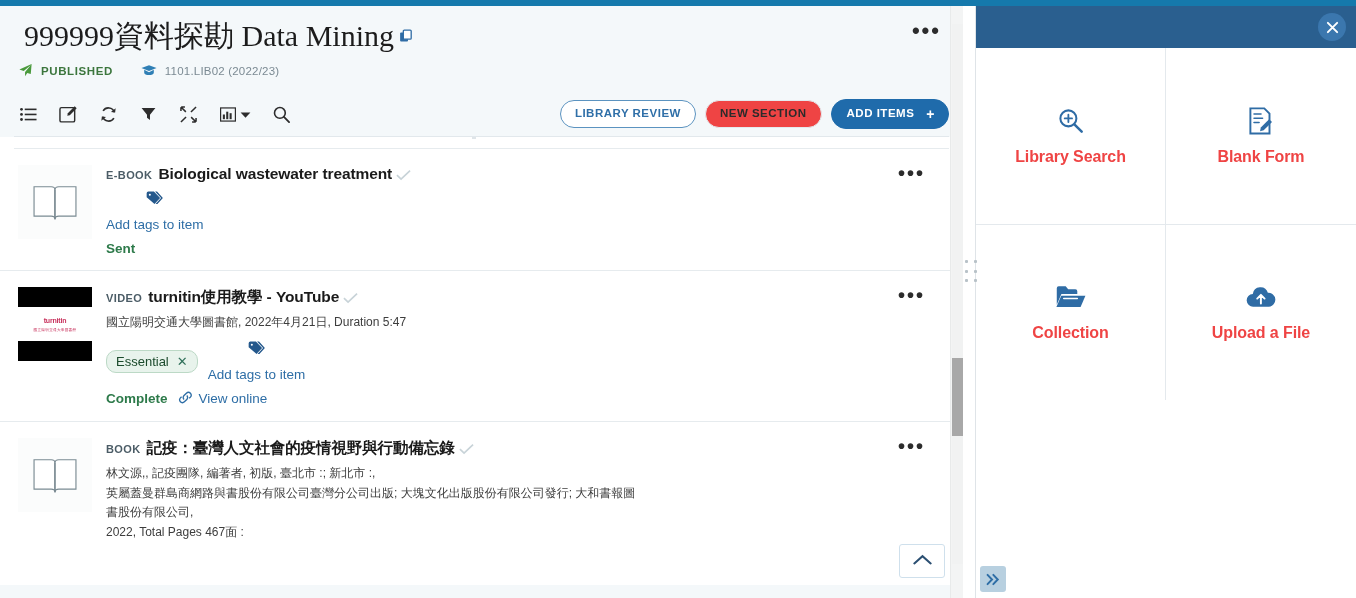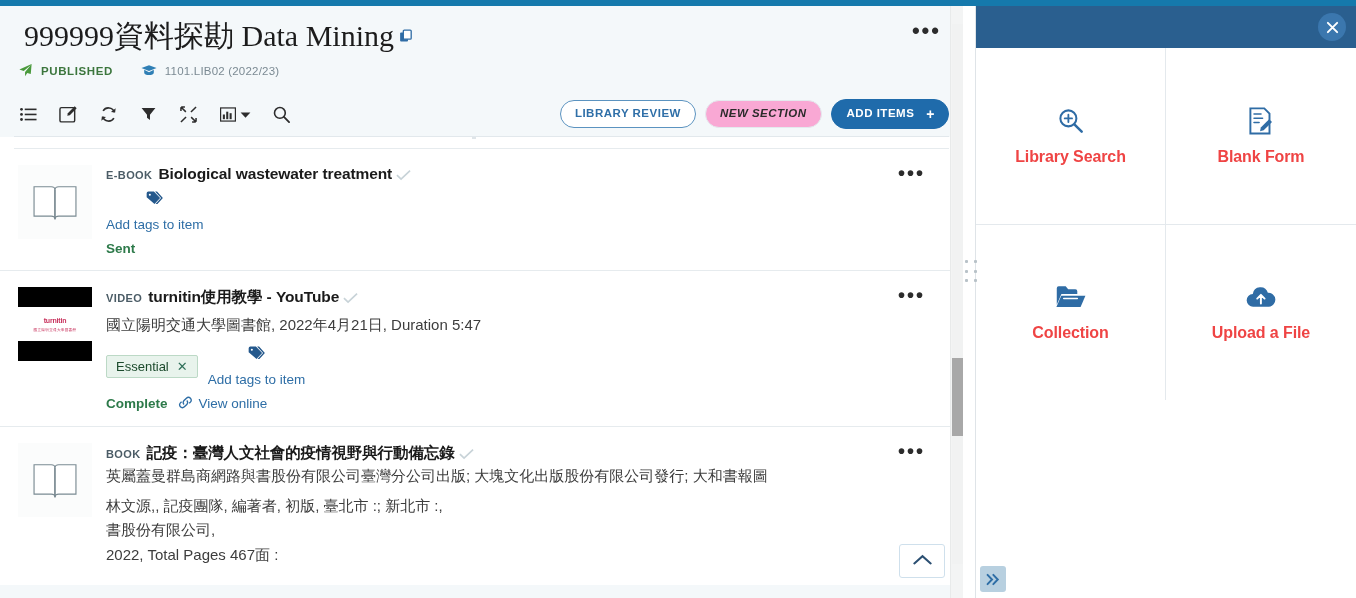--- a/index.html
+++ b/index.html
@@ -72,21 +72,21 @@
   .toolbar-actions {
     position: absolute; right: 14px; top: 50%; transform: translateY(-50%);
     display: flex; align-items: center; gap: 9px;
   }
   .btn {
     font-size: 11.5px; font-weight: 700; letter-spacing: 0.5px;
     border-radius: 16px; padding: 7px 14px; cursor: pointer;
     white-space: nowrap; line-height: 1;
   }
   .btn-outline { color: #2f6fa8; background: #fff; border: 1px solid #5b93c0; }
-  .btn-plain { color: #2b2b2b; background: #f9a8d4; border: 1px solid #e4eaee; font-style: italic; }
+  .btn-plain { color: #2b2b2b; background: #ef4444; border: 1px solid #e4eaee; }
   .btn-primary {
     color: #fff; background: #1f6bab; border: 1px solid #1f6bab;
     display: flex; align-items: center; gap: 12px; padding: 7px 13px 7px 15px;
   }
   .plus { font-size: 14px; font-weight: 700; line-height: 1; }
 
   .header-rule {
     height: 1px; background: #e2e8ec; margin: 0 14px;
   }
 
@@ -134,27 +134,27 @@
   .kind {
     font-size: 11px; font-weight: 700; color: #4b5c66; letter-spacing: 0.4px;
     margin-right: 6px; text-transform: uppercase;
   }
   .item-title {
     font-size: 15.5px; font-weight: 700; color: #1a1a1a; letter-spacing: -0.1px;
   }
   .check-icon { margin-left: 4px; position: relative; top: 2px; }
 
   .item-meta {
-    font-size: 15px; color: #3d3d3d; margin-top: 5px; line-height: 1.65;
+    font-size: 12px; color: #3d3d3d; margin-top: 5px; line-height: 1.65;
   }
   .tag-row { display: flex; align-items: center; margin-top: 8px; gap: 10px; flex-wrap: wrap; }
   .chip {
     display: inline-flex; align-items: center; gap: 8px;
     background: #e8f3ec; border: 1px solid #bcd9c6;
-    color: #1b4a2c; font-size: 13px; padding: 3px 9px; border-radius: 2px;
+    color: #1b4a2c; font-size: 13px; padding: 3px 9px; border-radius: 10px;
     cursor: pointer;
   }
   .chip-x { color: #30705a; font-size: 13px; }
   .addtags {
     display: inline-flex; align-items: center; gap: 9px;
     color: #2e6ea6; font-size: 13.5px; cursor: pointer; flex-direction: column;
   }
   .status-row { display: flex; align-items: center; gap: 10px; margin-top: 9px; }
   .status {
     font-size: 13.5px; font-weight: 700; color: #2d7a4a;
@@ -462,22 +462,22 @@
         <div class="item-body">
           <div class="item-titleline">
             <span class="kind">BOOK</span>
             <span class="item-title">記疫：臺灣人文社會的疫情視野與行動備忘錄</span>
             <span class="check-icon">
               <svg width="15" height="12" viewBox="0 0 16 12">
                   <path d="M1 6.2 L5.4 10.4 L15 1.4" fill="none" stroke="#c8d3d8" stroke-width="1.8"></path>
                 </svg>
             </span>
           </div>
+          <div class="item-meta">林文源,, 記疫團隊, 編著者, 初版, 臺北市 :; 新北市 :,</div>
           <div class="item-meta" style="margin-top:0">英屬蓋曼群島商網路與書股份有限公司臺灣分公司出版; 大塊文化出版股份有限公司發行; 大和書報圖</div>
-          <div class="item-meta">林文源,, 記疫團隊, 編著者, 初版, 臺北市 :; 新北市 :,</div>
           <div class="item-meta" style="margin-top:0">書股份有限公司,</div>
           <div class="item-meta" style="margin-top:0">2022, Total Pages 467面 :</div>
         </div>
         <div class="item-ellipsis">•••</div>
       </div>
     </div>
 
     <div class="scroll-top">
       <span>
         <svg width="19" height="12" viewBox="0 0 20 12">

